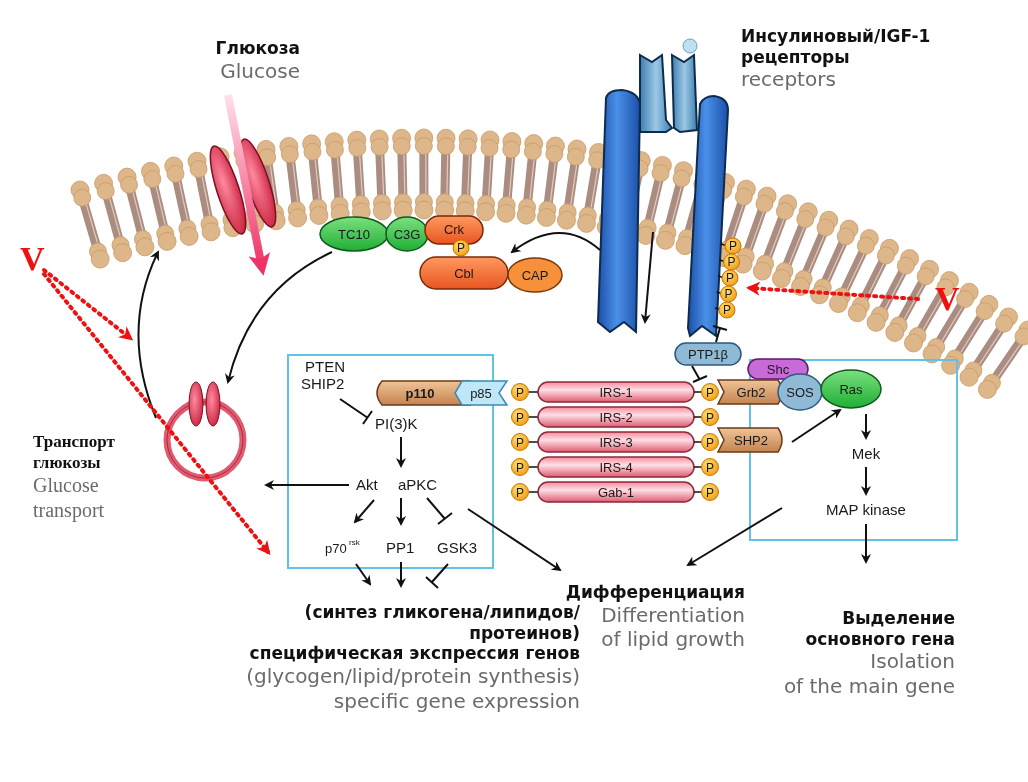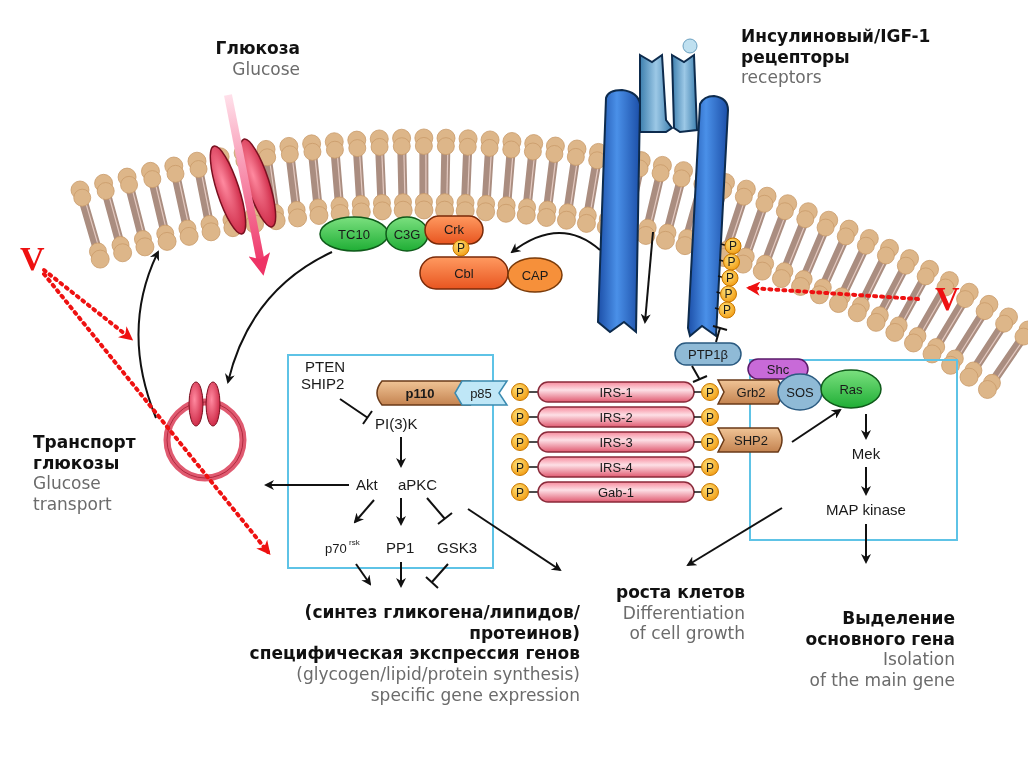--- a/index.html
+++ b/index.html
@@ -1,21 +1,21 @@
 <!DOCTYPE html>
 <html><head>
 <meta charset="utf-8">
 <style>
   html, body { margin:0; padding:0; background:#ffffff; }
   body { width:1028px; height:782px; position:relative; overflow:hidden;
          font-family:"DejaVu Sans", sans-serif; }
   #stage { position:absolute; left:0; top:0; width:1028px; height:782px; }
   .lbl { position:absolute; font-family:"DejaVu Sans", sans-serif; line-height:1.22; }
   .ru { color:#111111; font-weight:bold; font-size:17px; }
-  .en { color:#6b6b6b; font-size:17px; }
+  .en { color:#6b6b6b; font-size:20px; }
   .center { text-align:right; }
   svg text { font-family:"Liberation Sans", sans-serif; }
   .mtxt { font-size:15px; fill:#1a1a1a; }
   .ptxt { font-size:13px; fill:#1a1a1a; font-weight:bold; }
   .ptxt-n { font-size:13px; fill:#1a1a1a; }
   .ptxt-sm { font-size:12px; fill:#1a1a1a; }
   .vmark { font-family:"Liberation Serif", serif; font-size:34px; font-weight:bold; fill:#ee1111; }
 </style>
 </head>
 <body>
@@ -542,38 +542,38 @@
   <div class="ru">Глюкоза</div>
   <div class="en">Glucose</div>
 </div>
 
 <div class="lbl" style="left:741px; top:26px; width:260px;">
   <div class="ru">Инсулиновый/IGF-1</div>
   <div class="ru">рецепторы</div>
   <div class="en">receptors</div>
 </div>
 
-<div class="lbl" style="left:33px; top:432px; width:150px;">
+<div class="lbl" style="left:33px; top:432px; width:150px;font-family:Liberation Serif, serif;">
   <div class="ru">Транспорт</div>
   <div class="ru">глюкозы</div>
   <div class="en">Glucose</div>
   <div class="en">transport</div>
 </div>
 
 <div class="lbl center" style="left:210px; top:602px; width:370px;">
   <div class="ru">(синтез гликогена/липидов/протеинов)</div>
   <div class="ru">специфическая экспрессия генов</div>
   <div class="en">(glycogen/lipid/protein synthesis)</div>
   <div class="en">specific gene expression</div>
 </div>
 
 <div class="lbl center" style="left:545px; top:582px; width:200px;">
-  <div class="ru">роста клетов</div>
+  <div class="ru">Дифференциация</div>
   <div class="en">Differentiation</div>
-  <div class="en">of cell growth</div>
+  <div class="en">of lipid growth</div>
 </div>
 
 <div class="lbl center" style="left:775px; top:575px; width:180px;margin-top:33px;">
   <div class="ru">Выделение</div>
   <div class="ru">основного гена</div>
   <div class="en">Isolation</div>
   <div class="en">of the main gene</div>
 </div>
 
 </body></html>

